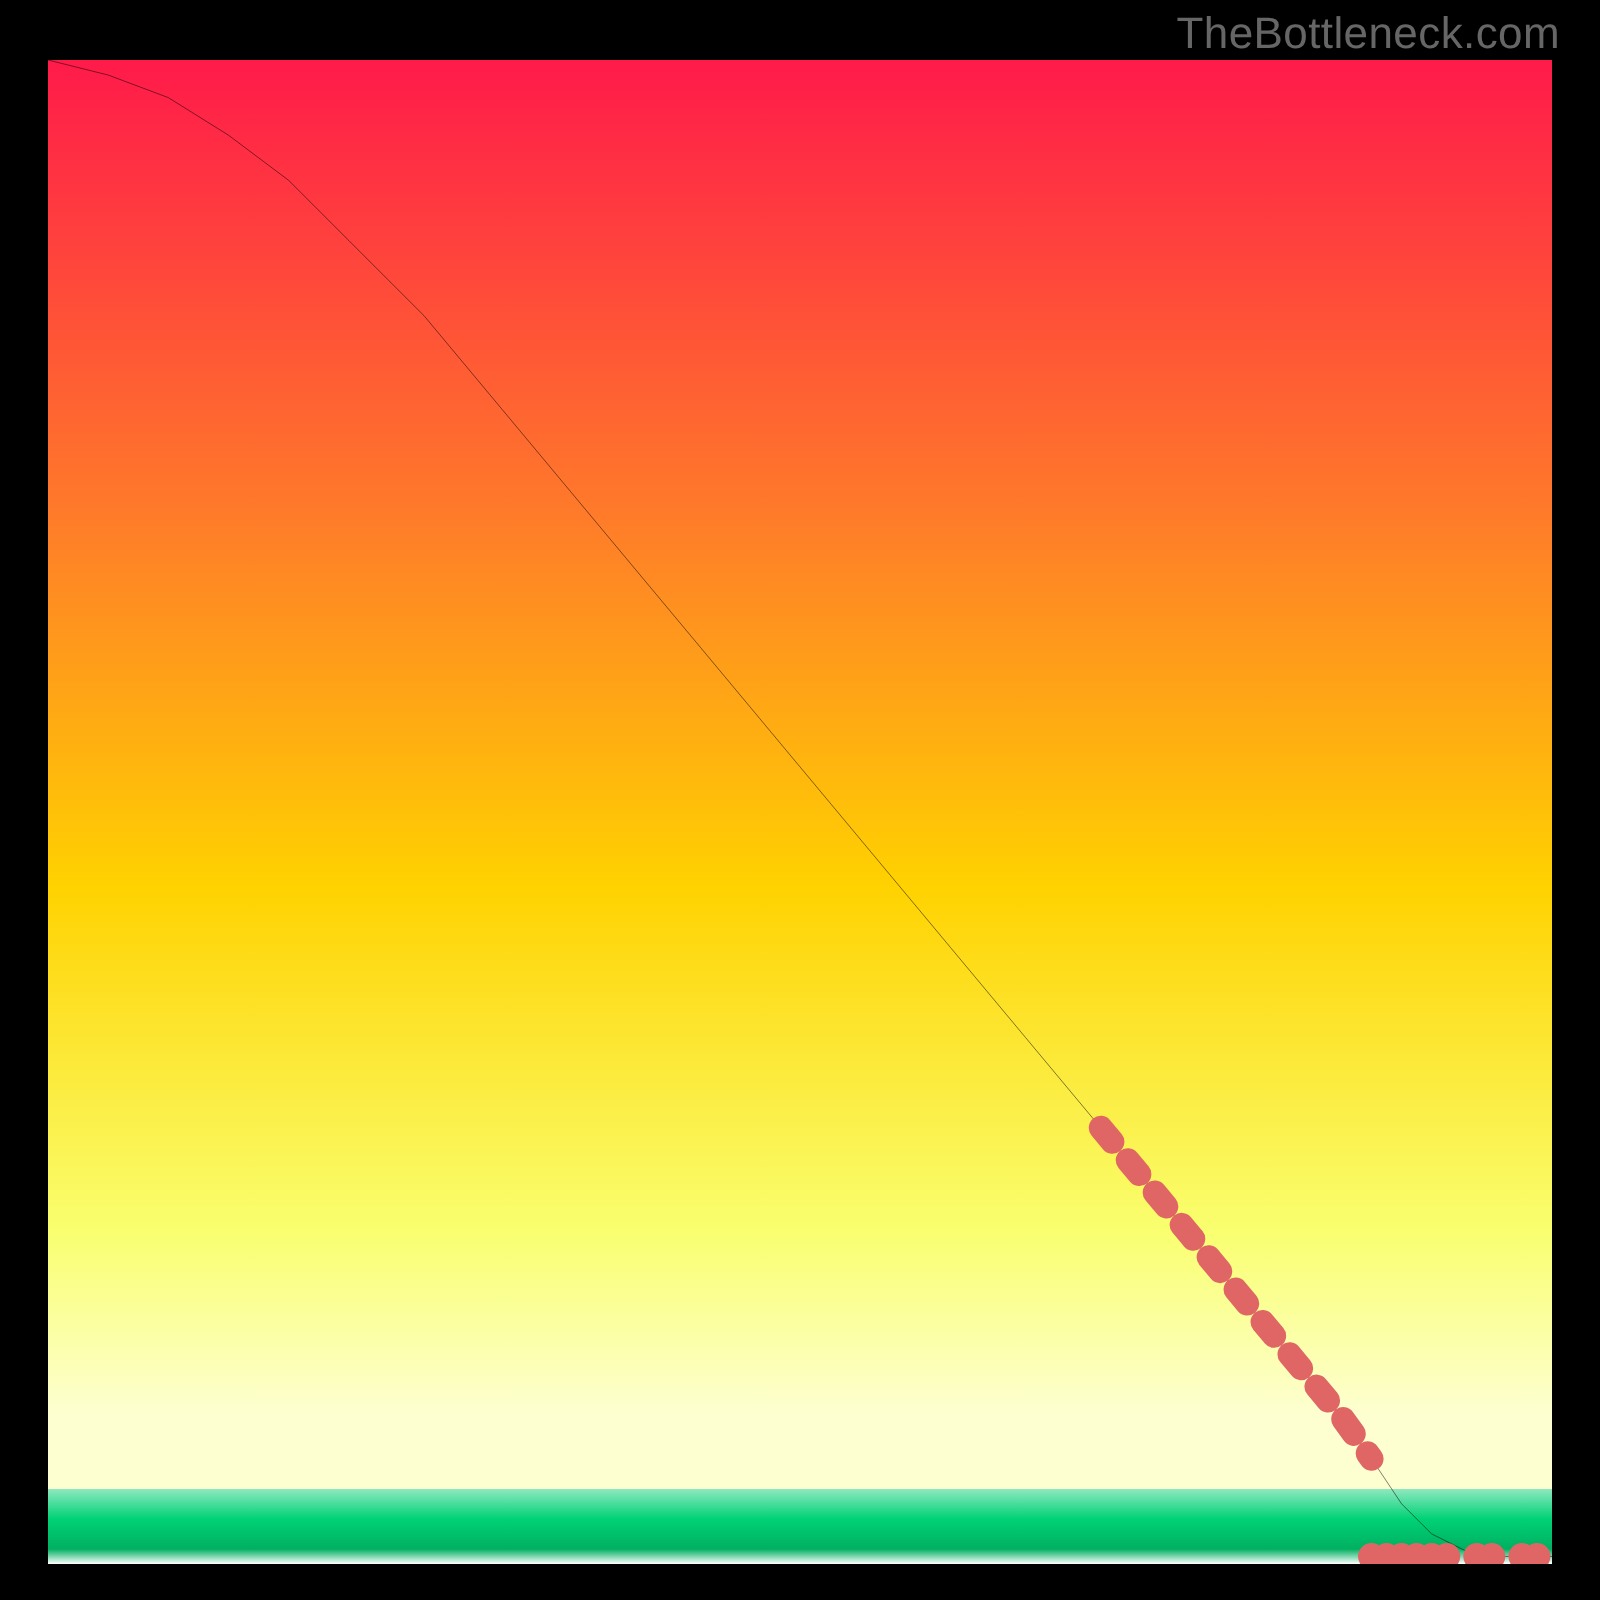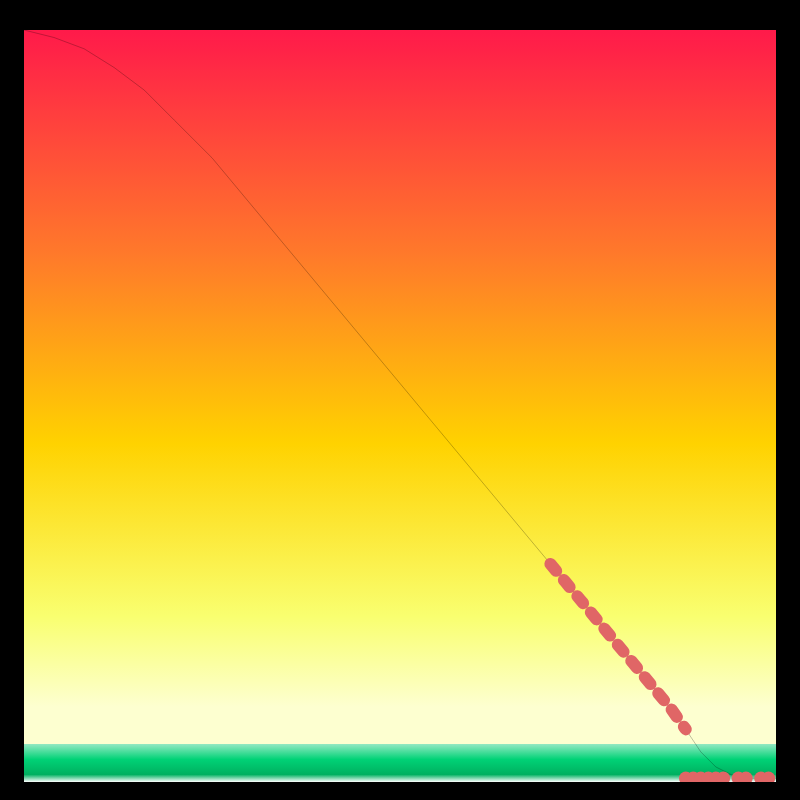--- a/index.html
+++ b/index.html
@@ -37,20 +37,21 @@
   .plot svg {
     display: block;
     width: 100%;
     height: 100%;
   }
 </style>
 </head>
 <body>
 
 <div class="stage">
+  <div class="attribution">TheBottleneck.com</div>
 
   <div class="plot">
     <svg viewBox="0 0 100 100" preserveAspectRatio="none">
       <defs>
         <linearGradient id="bg-grad" x1="0" y1="0" x2="0" y2="1">
           <stop id="g0" offset="0%" stop-color="#ff1a4a"></stop>
           <stop id="g1" offset="30%" stop-color="#ff7a2a"></stop>
           <stop id="g2" offset="55%" stop-color="#ffd200"></stop>
           <stop id="g3" offset="78%" stop-color="#f9ff70"></stop>
           <stop id="g4" offset="90%" stop-color="#fdffd0"></stop>

